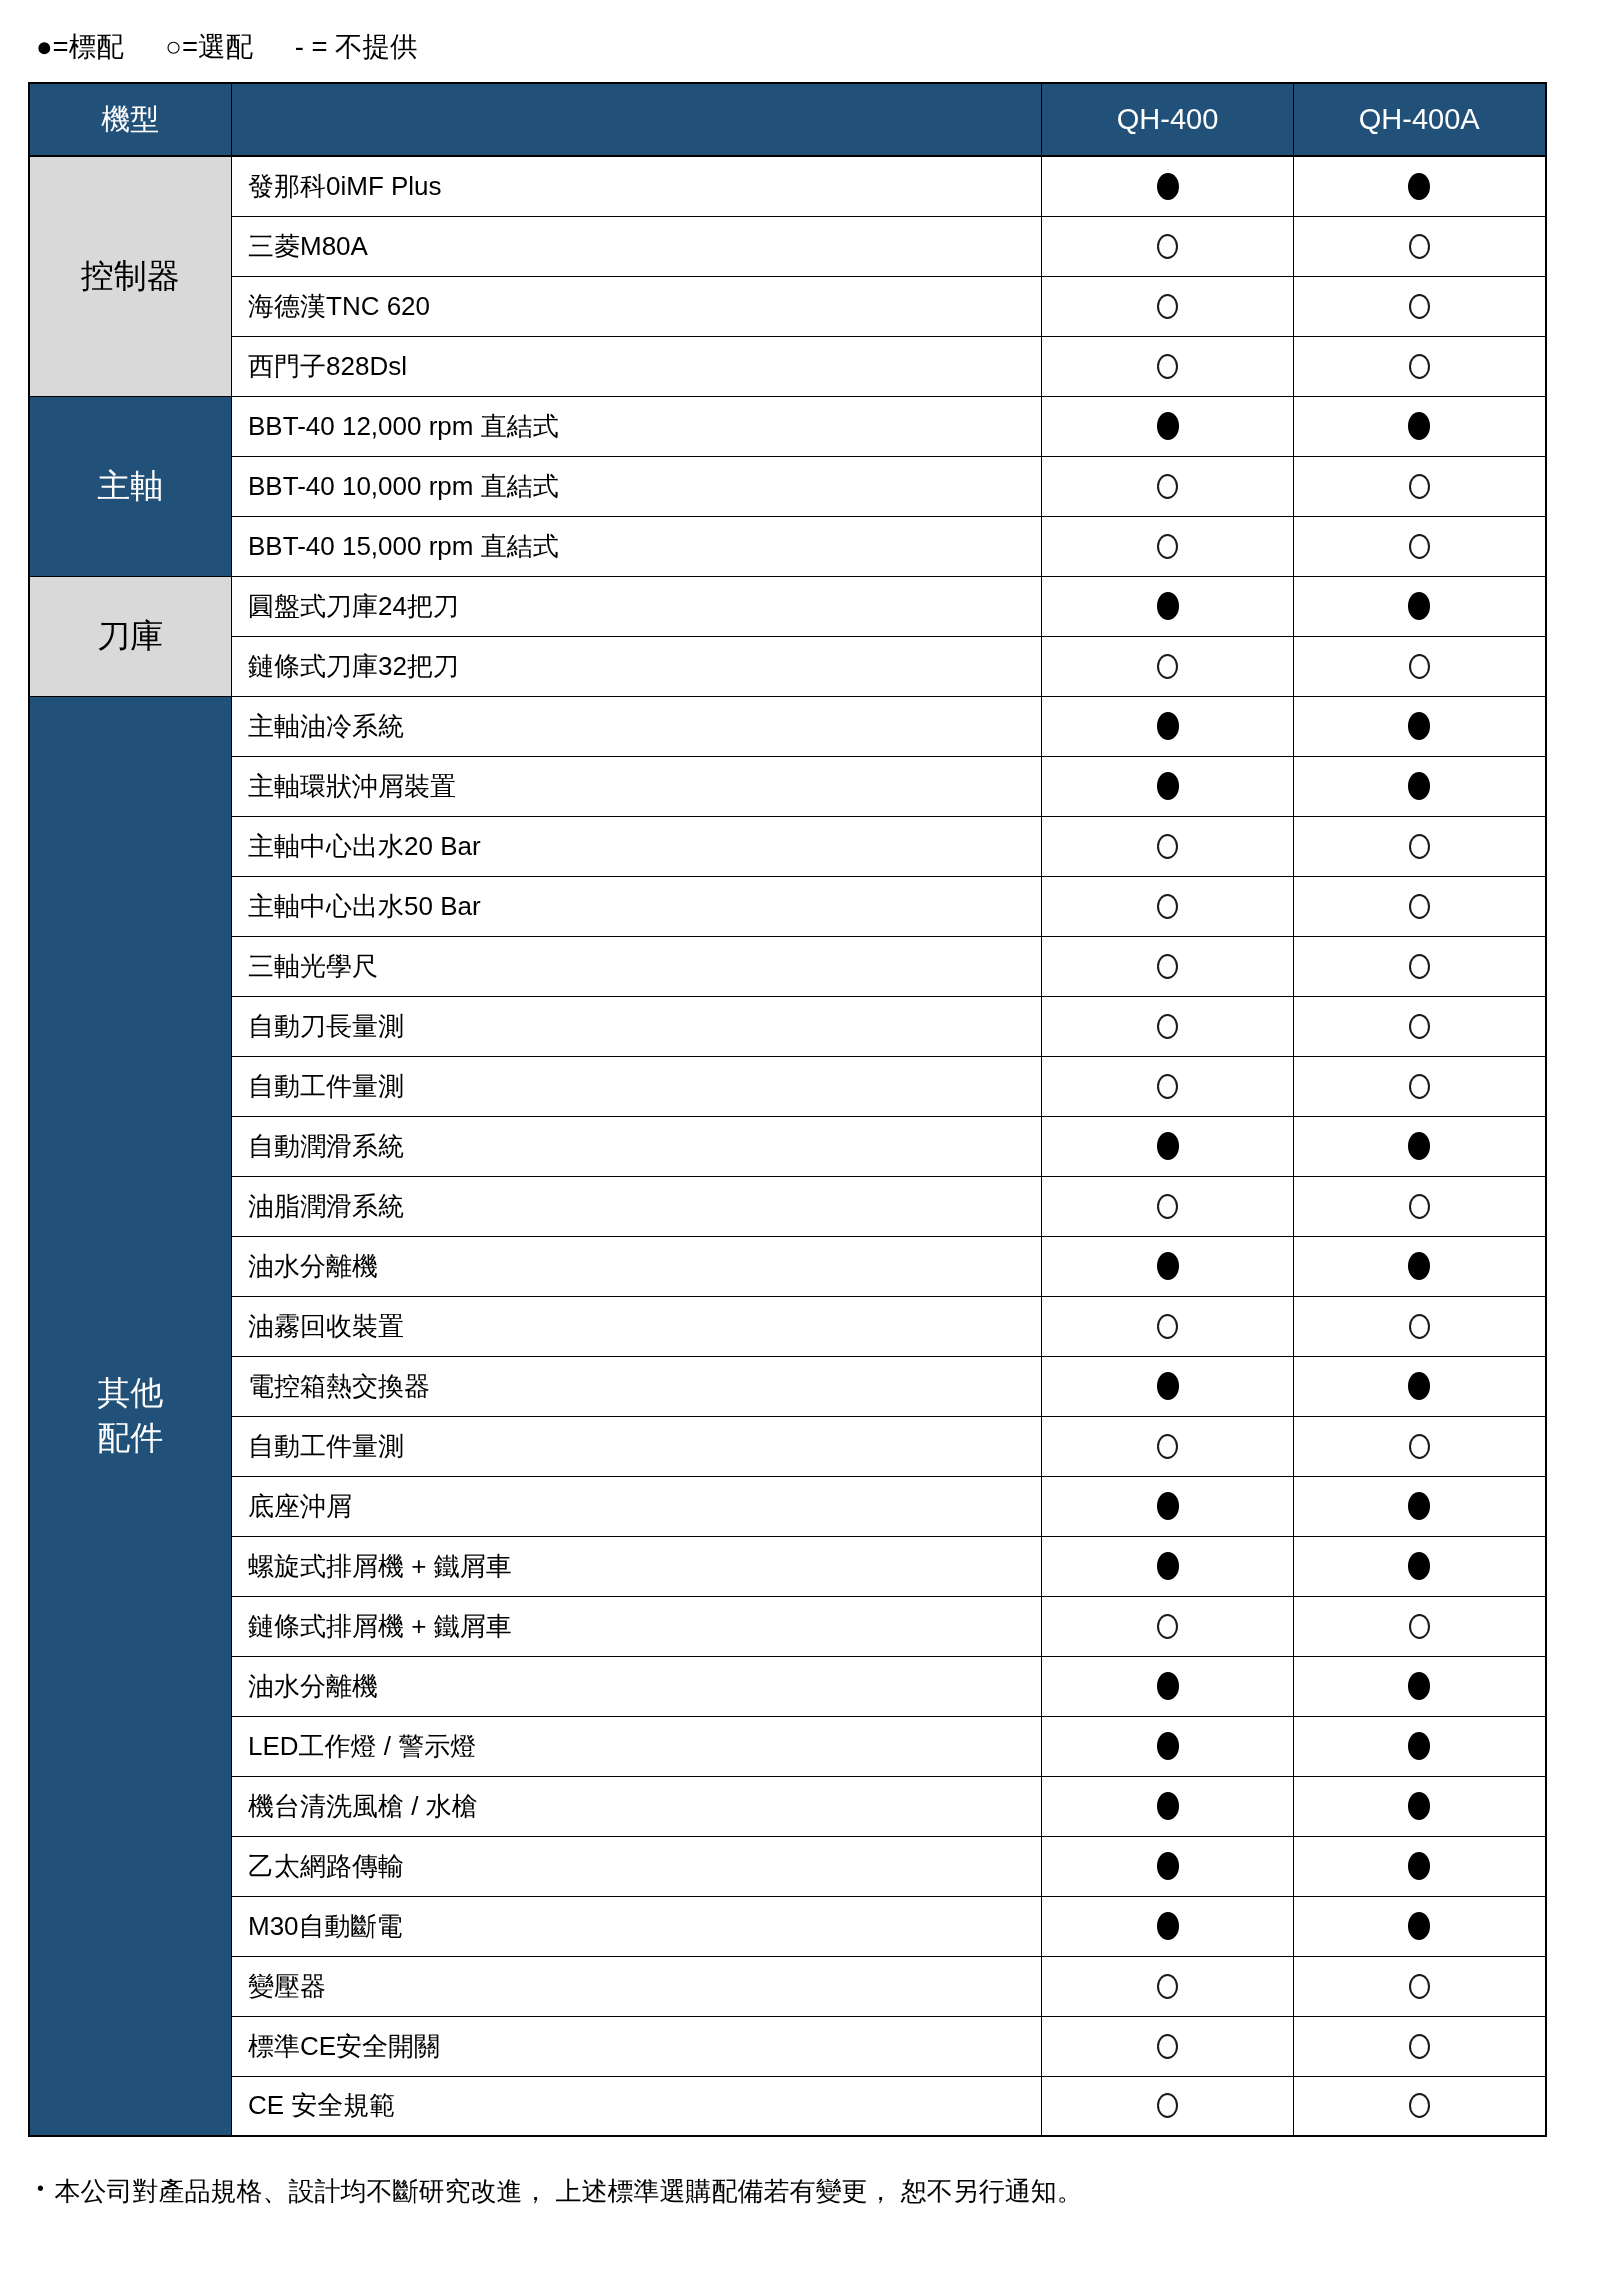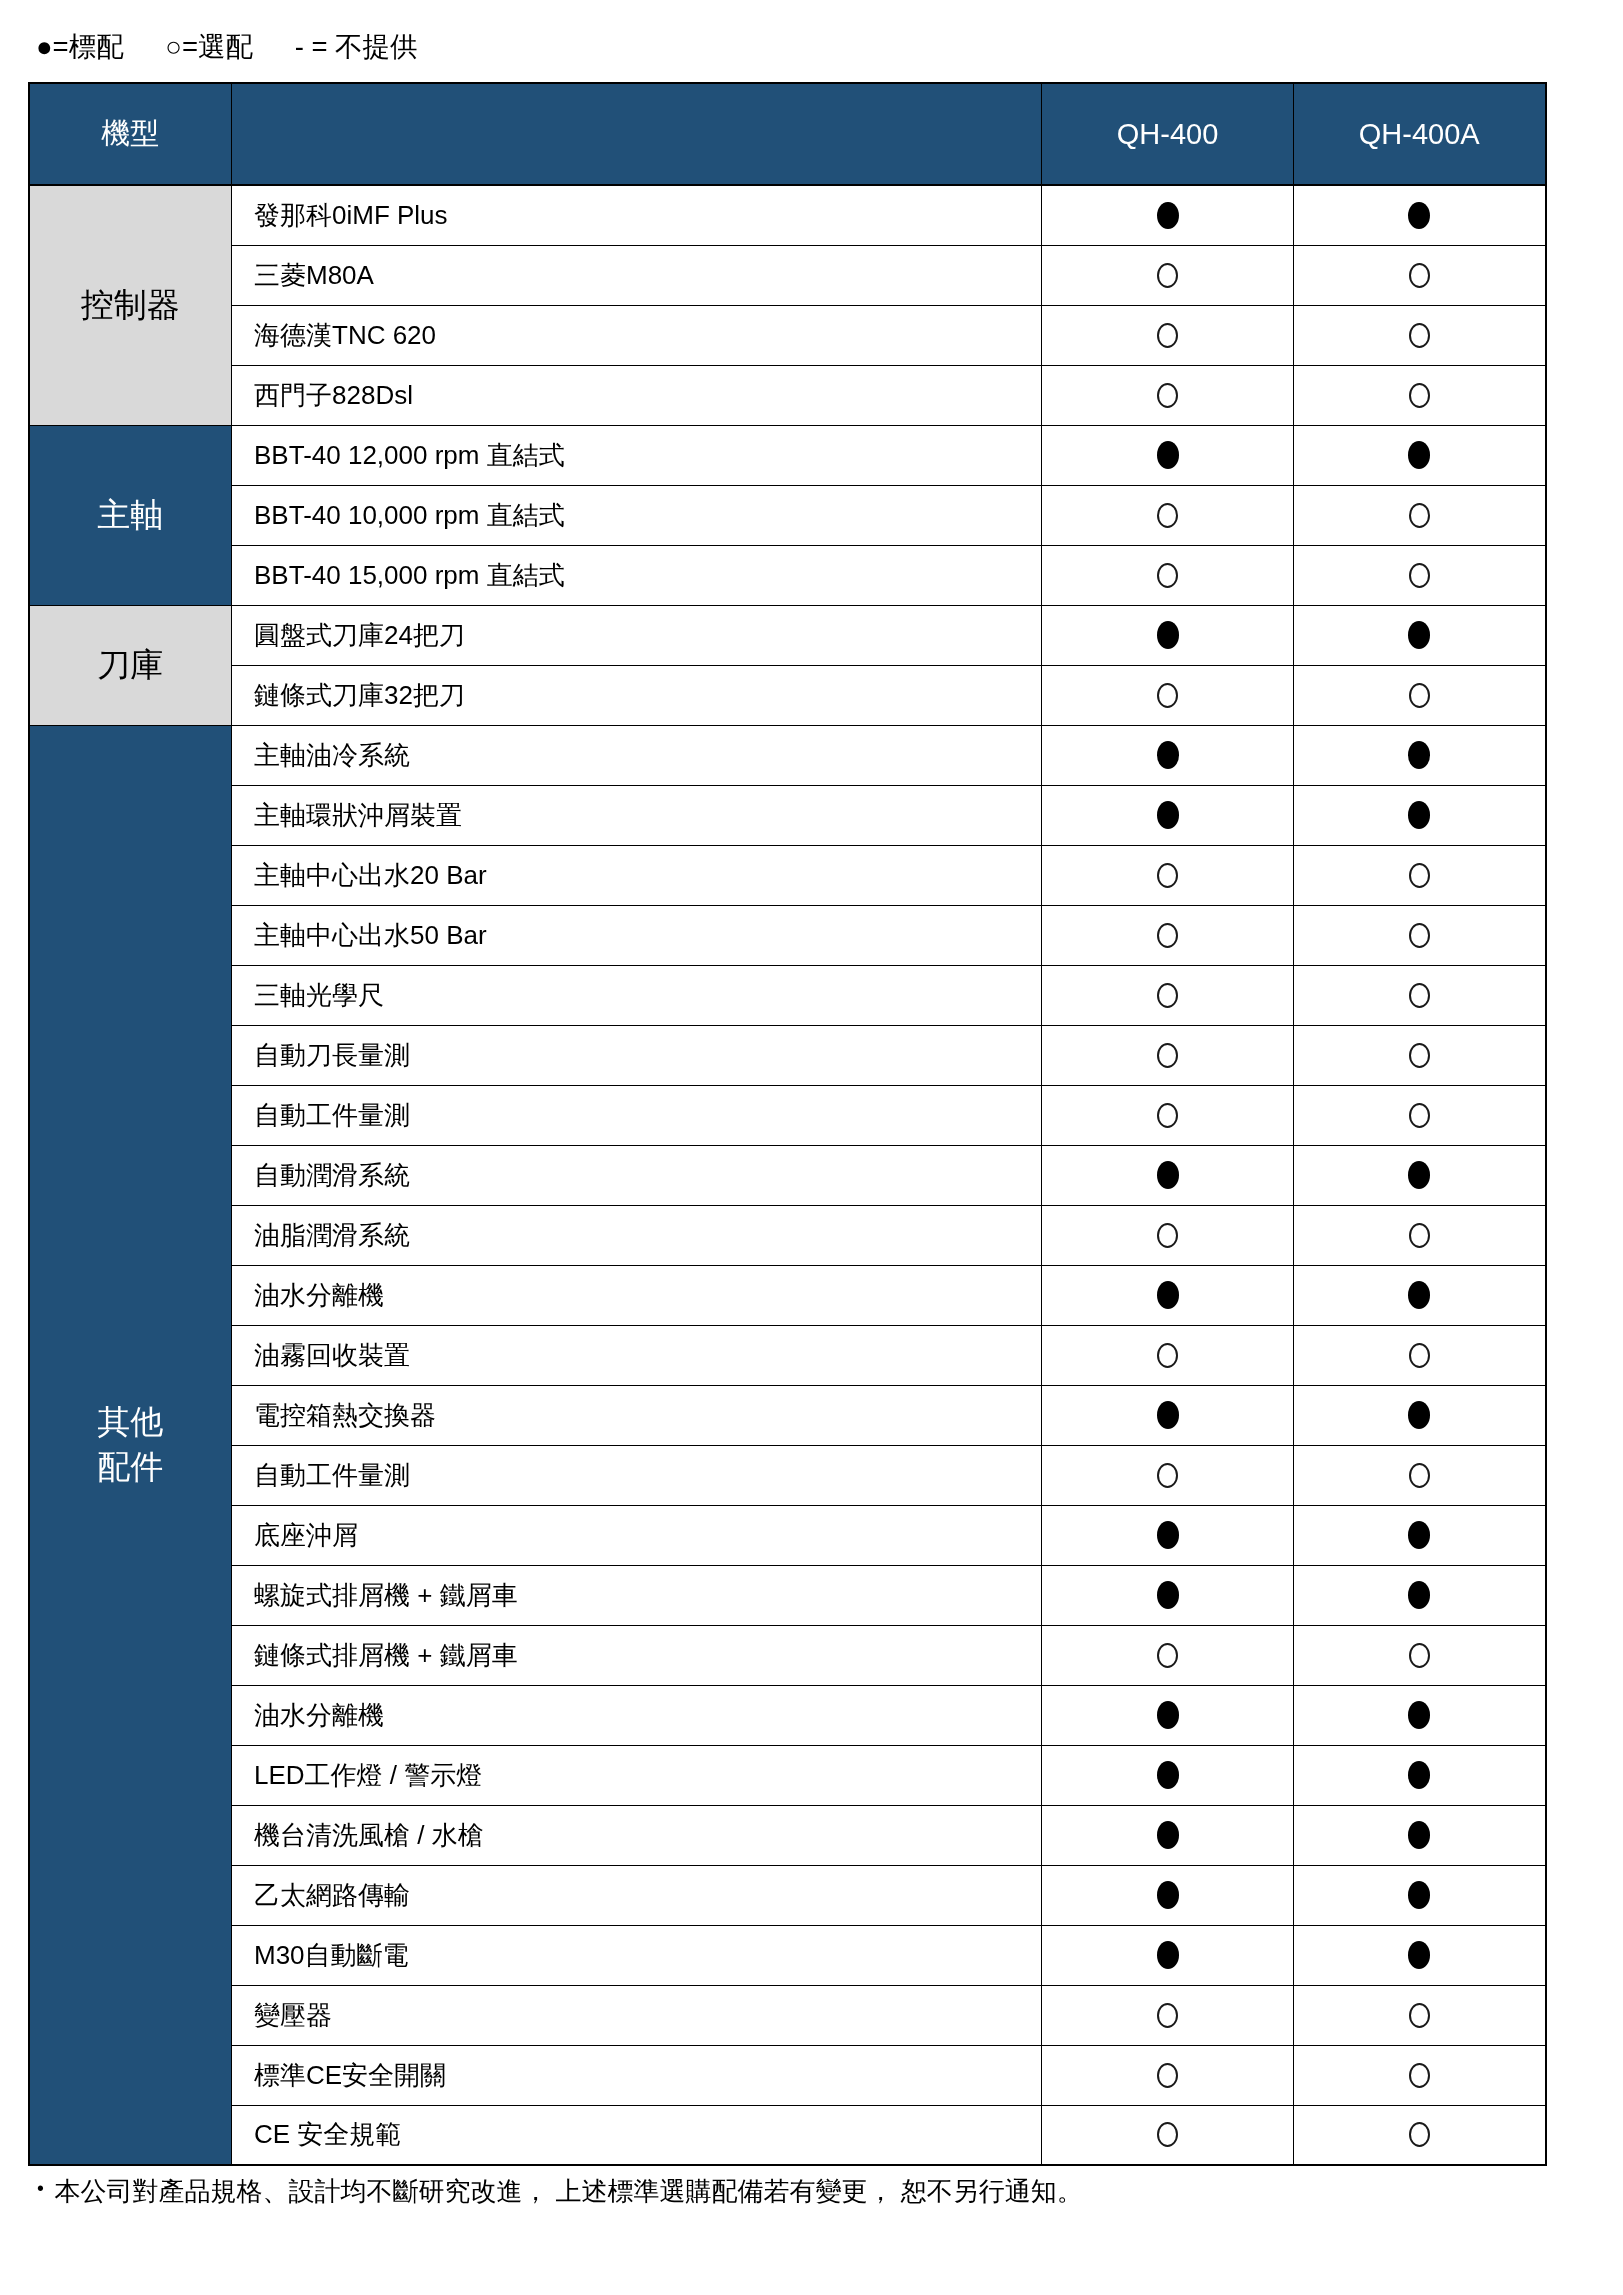--- a/index.html
+++ b/index.html
@@ -33,42 +33,42 @@
   }
   col.col-group{width:203px;}
   col.col-item{width:810px;}
   col.col-m1{width:252px;}
   col.col-m2{width:252px;}
   th,td{
     border:1.3px solid var(--border-color);
     vertical-align:middle;
     overflow:hidden;
   }
-  thead tr{height:102px;}
+  thead tr{height:73px;}
   tbody tr{height:60px;}
   th.head{
     background:var(--header-bg);
     color:var(--text-light);
     font-weight:normal;
     font-size:29px;
     text-align:center;
     border-bottom:2px solid var(--border-color);
   }
   td.group-cell{
     text-align:center;
     font-size:33px;
     line-height:1.35;
   }
   td.group-cell.gray{background:var(--group-gray);color:var(--text-dark);}
   td.group-cell.blue{background:var(--header-bg);color:var(--text-light);}
   td.item-cell{
     background:#ffffff;
     font-size:26px;
     text-align:left;
-    padding-left:22px;
+    padding-left:16px;
     white-space:nowrap;
   }
   td.symbol-cell{
     background:#ffffff;
     text-align:center;
   }
   .dot-filled{
     display:inline-block;
     width:22px;height:27.5px;
     background:#000;

